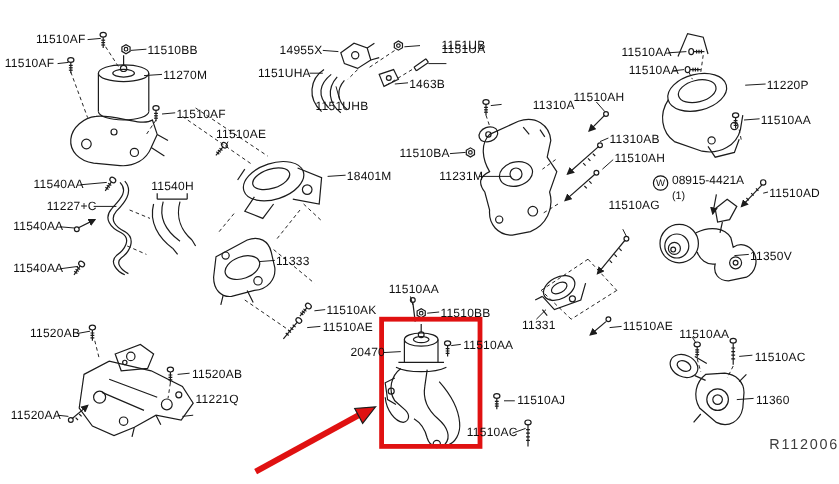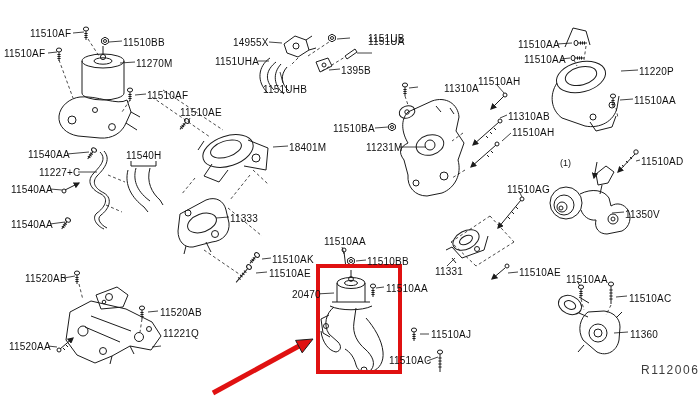--- a/index.html
+++ b/index.html
@@ -301,38 +301,38 @@
   <div class="lbl" style="left:4px;top:48px">11510AF</div>
   <div class="lbl" style="left:123px;top:37px">11510BB</div>
   <div class="lbl" style="left:136px;top:58px">11270M</div>
   <div class="lbl" style="left:147px;top:90px">11510AF</div>
 
   <div class="lbl" style="left:233px;top:37px">14955X</div>
   <div class="lbl" style="left:215px;top:56px">1151UHA</div>
   <div class="lbl" style="left:263px;top:84px">1151UHB</div>
   <div class="lbl" style="left:368px;top:33px">1151UB</div>
   <div class="lbl" style="left:368px;top:36px">1151UA</div>
-  <div class="lbl" style="left:341px;top:65px">1395B</div>
+  <div class="lbl" style="left:341px;top:65px">1463B</div>
 
   <div class="lbl" style="left:518px;top:39px">11510AA</div>
   <div class="lbl" style="left:524px;top:54px">11510AA</div>
   <div class="lbl" style="left:639px;top:66px">11220P</div>
   <div class="lbl" style="left:634px;top:95px">11510AA</div>
 
   <div class="lbl" style="left:180px;top:107px">11510AE</div>
   <div class="lbl" style="left:289px;top:142px">18401M</div>
   <div class="lbl" style="left:333px;top:123px">11510BA</div>
   <div class="lbl" style="left:444px;top:83px">11310A</div>
   <div class="lbl" style="left:478px;top:76px">11510AH</div>
   <div class="lbl" style="left:508px;top:111px">11310AB</div>
   <div class="lbl" style="left:512px;top:127px">11510AH</div>
   <div class="lbl" style="left:366px;top:142px">11231M</div>
 
   <div class="lbl" style="left:641px;top:156px">11510AD</div>
-  <div class="lbl" style="left:507px;top:184px">11510AG</div>
+  <div class="lbl" style="left:507px;top:166px">11510AG</div>
   <div class="lbl" style="left:625px;top:209px">11350V</div>
 
   <div class="lbl" style="left:28px;top:149px">11540AA</div>
   <div class="lbl" style="left:39px;top:167px">11227+C</div>
   <div class="lbl" style="left:11px;top:184px">11540AA</div>
   <div class="lbl" style="left:126px;top:150px">11540H</div>
   <div class="lbl" style="left:11px;top:219px">11540AA</div>
 
   <div class="lbl" style="left:230px;top:213px">11333</div>
   <div class="lbl" style="left:272px;top:254px">11510AK</div>
@@ -350,17 +350,20 @@
 
   <div class="lbl" style="left:25px;top:273px">11520AB</div>
   <div class="lbl" style="left:160px;top:307px">11520AB</div>
   <div class="lbl" style="left:9px;top:341px">11520AA</div>
   <div class="lbl" style="left:163px;top:328px">11221Q</div>
 
   <div class="lbl" style="left:566px;top:274px">11510AA</div>
   <div class="lbl" style="left:629px;top:293px">11510AC</div>
   <div class="lbl" style="left:630px;top:329px">11360</div>
 
+  <div class="note" style="left:544px;top:145px">
+    <span class="wsym">W</span><span>08915-4421A</span>
+  </div>
   <div class="qty" style="left:560px;top:158px">(1)</div>
 
   <div class="ref" style="left:641px;top:363px">R1120063</div>
 
 </div>
 
 </body></html>

